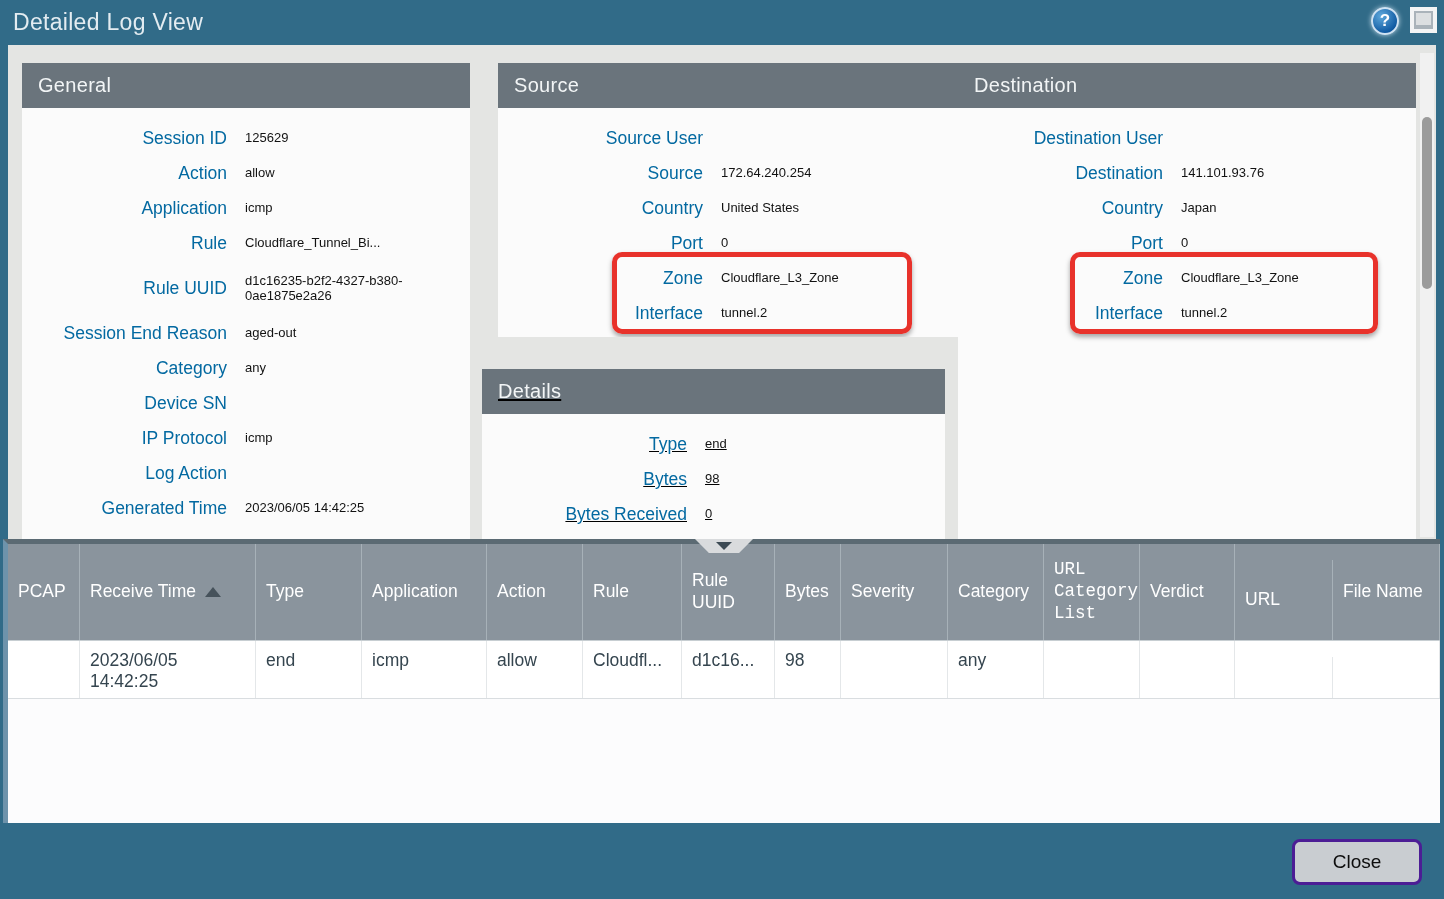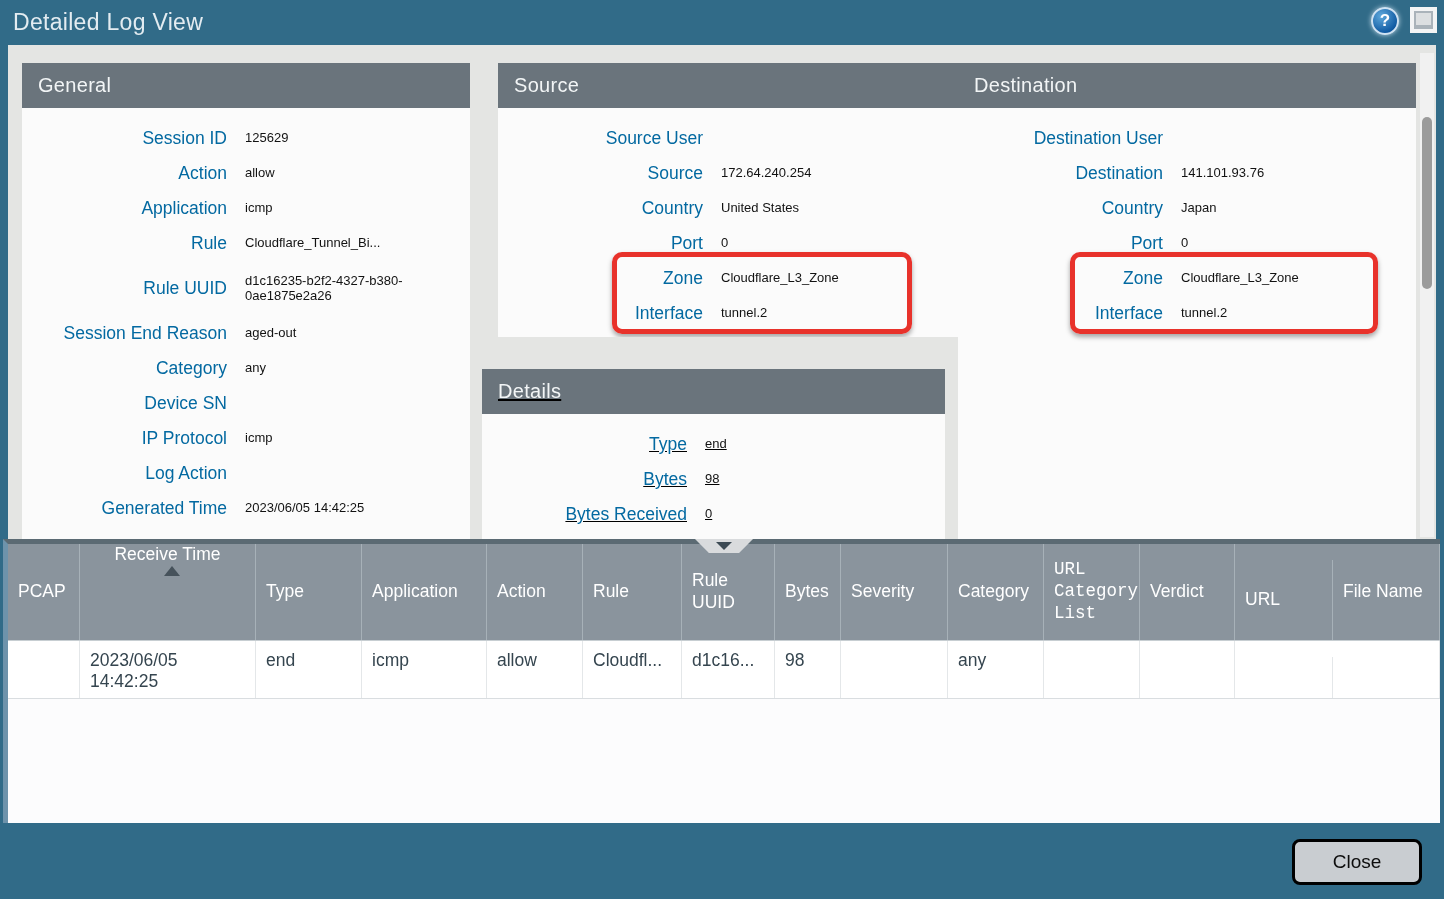--- a/index.html
+++ b/index.html
@@ -51,30 +51,30 @@
             background:#d9dbdd; clip-path:polygon(0 0,100% 0,76% 100%,24% 100%); cursor:pointer; }
   .handle::after { content:''; position:absolute; left:50%; top:3px; transform:translateX(-50%);
                    border-left:8px solid transparent; border-right:8px solid transparent; border-top:8px solid #3c4a54; }
 
   .thead { display:flex; height:97px; background:#8a949d; border-bottom:1px solid #c7ced2; }
   .th { display:flex; align-items:center; color:#fff; font-size:17.5px; padding:0 10px;
         border-right:1px solid #a7b1b8; line-height:1.25; cursor:pointer; }
   .trow { display:flex; height:58px; background:#fff; border-bottom:1px solid #d9dde0; cursor:pointer; }
   .td { font-size:17.5px; color:#35454f; padding:9px 10px 0; border-right:1px solid #e4e7e9; line-height:1.2; overflow:hidden; }
 
-  .c0{width:72px;} .c1{width:176px;flex-direction:column;} .c2{width:106px;} .c3{width:125px;} .c4{width:96px;}
+  .c0{width:72px;} .c1{width:176px;} .c2{width:106px;} .c3{width:125px;} .c4{width:96px;}
   .c5{width:99px;} .c6{width:93px;} .c7{width:66px;} .c8{width:107px;} .c9{width:96px;}
   .c10{width:96px;font-family:Liberation Mono, monospace;} .c11{width:95px;} .c12{width:98px;margin-top:16px;} .c13{flex:1;}
 
   .sort-asc { width:0; height:0; border-left:8px solid transparent; border-right:8px solid transparent;
               border-bottom:10px solid #46525b; margin-left:9px; flex:none; }
 
   
   .close-btn { position:absolute; left:1292px; top:839px; width:130px; height:46px;
-               background:#c9cdd1; border:3px solid #000000; border-radius:8px;
+               background:#c9cdd1; border:3px solid #4c1d95; border-radius:8px;
                font-family:"Liberation Sans", sans-serif; font-size:19px; color:#0d0d0d; cursor:pointer; }
 </style>
 </head>
 <body>
 
 <div class="dialog">
 
   <span class="title">Detailed Log View</span>
   <div class="help-icon">?</div>
   <div class="win-icon">

